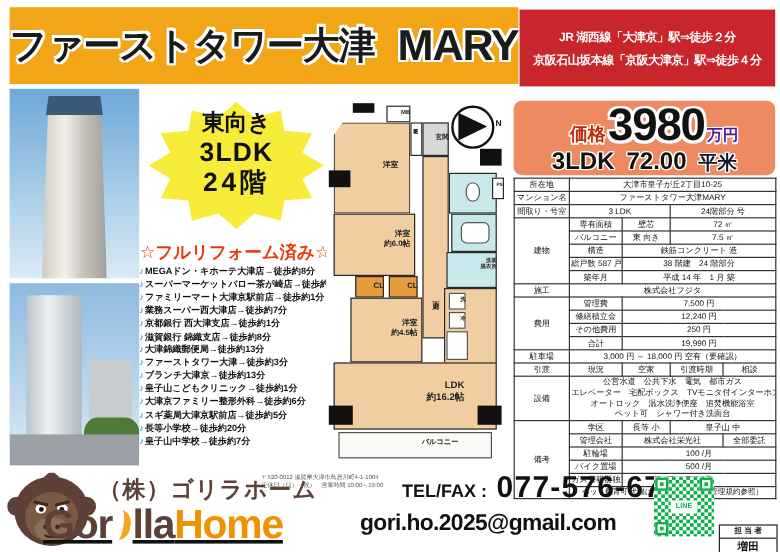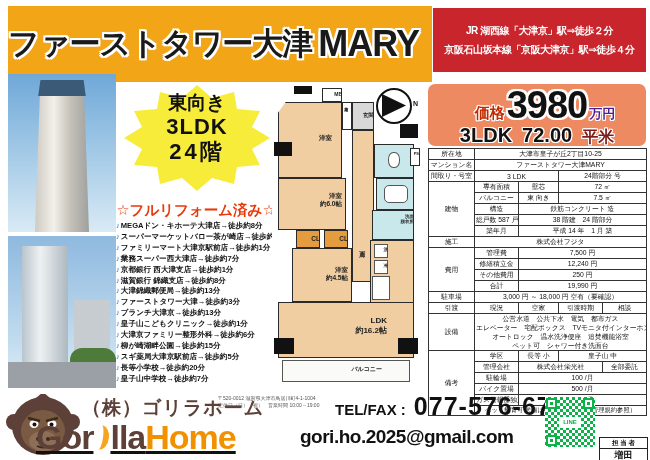--- a/index.html
+++ b/index.html
@@ -2,34 +2,34 @@
 <html><head>
 <meta charset="utf-8">
 <style>
   html,body{margin:0;padding:0;background:#fff;}
   #canvas{position:relative;width:650px;height:460px;overflow:hidden;background:#fff;
           font-family:"Liberation Sans","DejaVu Sans",sans-serif;color:#111;}
   .abs{position:absolute;}
   .ow1{text-shadow:-1px -1px 0 #fff,1px -1px 0 #fff,-1px 1px 0 #fff,1px 1px 0 #fff,-1px 0 0 #fff,1px 0 0 #fff,0 -1px 0 #fff,0 1px 0 #fff;}
   .ow2{text-shadow:-2px -2px 0 #fff,2px -2px 0 #fff,-2px 2px 0 #fff,2px 2px 0 #fff,-2px 0 0 #fff,2px 0 0 #fff,0 -2px 0 #fff,0 2px 0 #fff;}
   
-  .banner{left:8px;top:6px;width:424px;height:76px;background:#F2A516;display:flex;align-items:center;justify-content:flex-start;gap:6px;}
+  .banner{left:8px;top:6px;width:424px;height:64px;background:#F2A516;display:flex;align-items:center;justify-content:space-between;gap:6px;}
   .title-jp{font-size:31px;font-weight:bold;color:#1a1a1a;letter-spacing:-1px;white-space:nowrap;}
   .title-en{font-size:36px;font-weight:bold;color:#1a1a1a;letter-spacing:-1px;}
   .access{left:433px;top:8px;width:213px;height:64px;background:#C9252D;color:#fff;display:flex;flex-direction:column;justify-content:center;align-items:center;gap:5px;}
   .access div{font-size:10px;font-weight:bold;white-space:nowrap;letter-spacing:-0.4px;}
   
   .pricebox{left:428px;top:84px;width:218px;height:62px;background:#EE8A62;border-radius:7px;display:flex;flex-direction:column;align-items:center;justify-content:center;}
   .prow{display:flex;align-items:baseline;line-height:1;}
   .plabel{font-size:15px;font-weight:bold;color:#C22A00;margin-left:16px;}
   .pval{font-size:38px;font-weight:bold;color:#111;letter-spacing:-1px;margin:0 2px;}
   .punit{font-size:13px;font-weight:bold;color:#4c1d95;}
   .prow2{display:flex;align-items:baseline;gap:10px;line-height:1;margin-top:1px;}
   .p2{font-size:20px;font-weight:bold;color:#111;}
-  .p2s{font-size:16px;font-weight:bold;color:#7f1d1d;}
+  .p2s{font-size:16px;font-weight:bold;color:#0f172a;}
   
   .photo{left:8px;width:108px;overflow:hidden;}
   .ph1{top:74px;height:158px;background:linear-gradient(180deg,#6FA8D8 0%,#A9CDE8 55%,#D9EAF5 100%);}
   .ph2{top:236px;height:152px;background:linear-gradient(180deg,#8FB9DF 0%,#C2DCEF 70%,#E2EFF8 100%);}
   .tower1{position:absolute;left:27px;top:6px;width:54px;height:152px;
     background:linear-gradient(90deg,#CFCBC3,#F2F0EA 35%,#C6C2BA 65%,#9FA09E),repeating-linear-gradient(180deg,rgba(70,80,95,.25) 0 1px,transparent 1px 6px);
     clip-path:polygon(10% 0,90% 0,100% 100%,0 100%);}
   .tower1cap{position:absolute;left:27px;top:6px;width:54px;height:16px;background:#3A5A78;clip-path:polygon(10% 0,90% 0,94% 100%,6% 100%);}
   .tower2{position:absolute;left:14px;top:10px;width:46px;height:118px;
     background:linear-gradient(90deg,#B9C4CC,#EDF1F3 40%,#AEB8C0),repeating-linear-gradient(180deg,rgba(60,70,85,.25) 0 1px,transparent 1px 5px);}
@@ -140,21 +140,20 @@
     <div><span class="note">♪</span><span>スーパーマーケットバロー茶が崎店→徒歩約8分</span></div>
     <div><span class="note">♪</span><span>ファミリーマート大津京駅前店→徒歩約1分</span></div>
     <div><span class="note">♪</span><span>業務スーパー西大津店→徒歩約7分</span></div>
     <div><span class="note">♪</span><span>京都銀行 西大津支店→徒歩約1分</span></div>
     <div><span class="note">♪</span><span>滋賀銀行 錦織支店→徒歩約8分</span></div>
     <div><span class="note">♪</span><span>大津錦織郵便局→徒歩約13分</span></div>
     <div><span class="note">♪</span><span>ファーストタワー大津→徒歩約3分</span></div>
     <div><span class="note">♪</span><span>ブランチ大津京→徒歩約13分</span></div>
     <div><span class="note">♪</span><span>皇子山こどもクリニック→徒歩約1分</span></div>
     <div><span class="note">♪</span><span>大津京ファミリー整形外科→徒歩約6分</span></div>
-    <div><span class="note">♪</span><span>柳が崎湖畔公園→徒歩約15分</span></div>
     <div><span class="note">♪</span><span>スギ薬局大津京駅前店→徒歩約5分</span></div>
     <div><span class="note">♪</span><span>長等小学校→徒歩約20分</span></div>
     <div><span class="note">♪</span><span>皇子山中学校→徒歩約7分</span></div>
   </div>
 
   <div class="abs plan">
     <div class="pillar" style="left:22px;top:0;width:18px;height:8px"></div>
     <div class="fp" style="left:50px;top:2px;width:20px;height:14px;background:#fff"></div>
     <div class="fp-label" style="left:50px;top:5px;width:20px;font-size:5px">MB</div>
     <div class="fp tan" style="left:6px;top:16px;width:64px;height:76px;clip-path:polygon(12% 0,100% 0,100% 100%,0 100%,0 14%)"></div>

